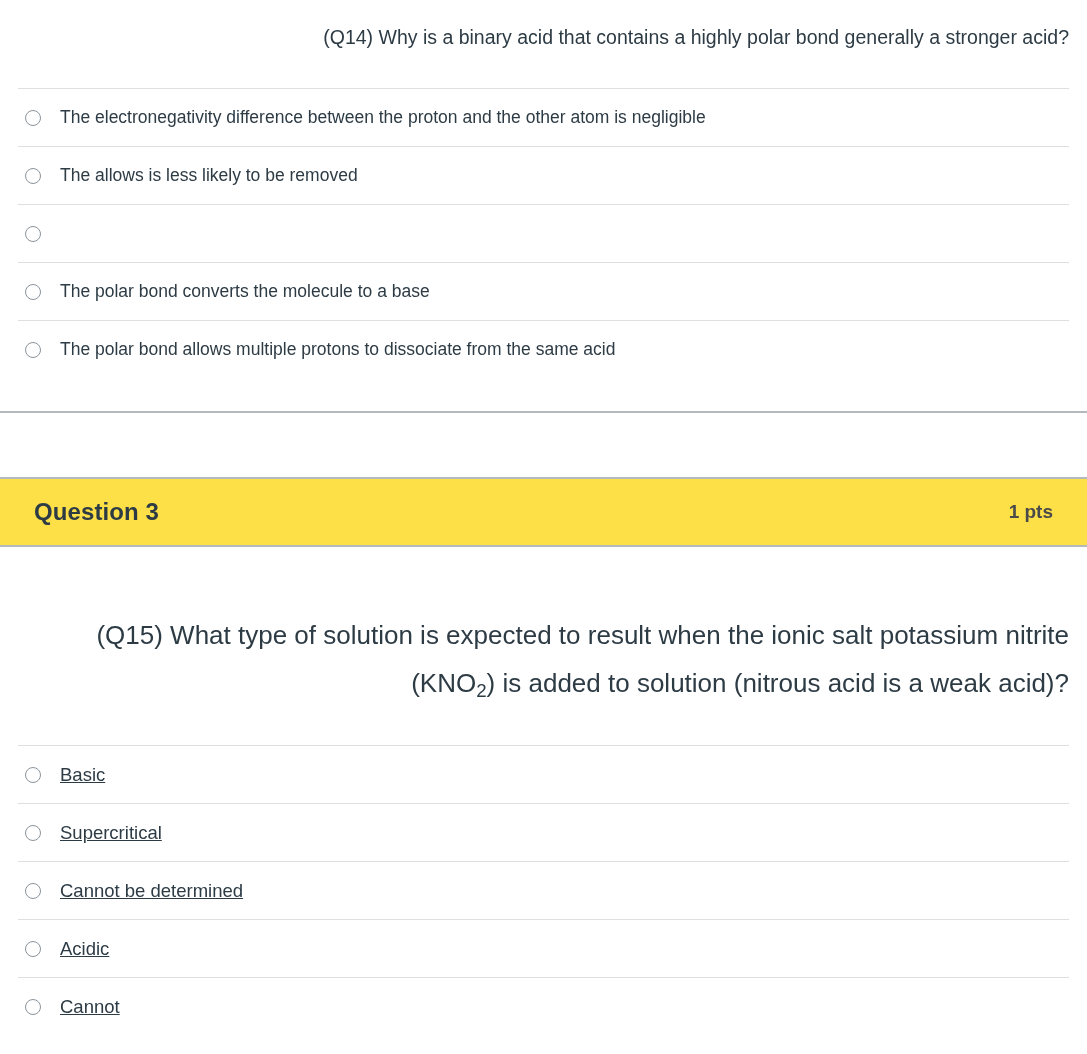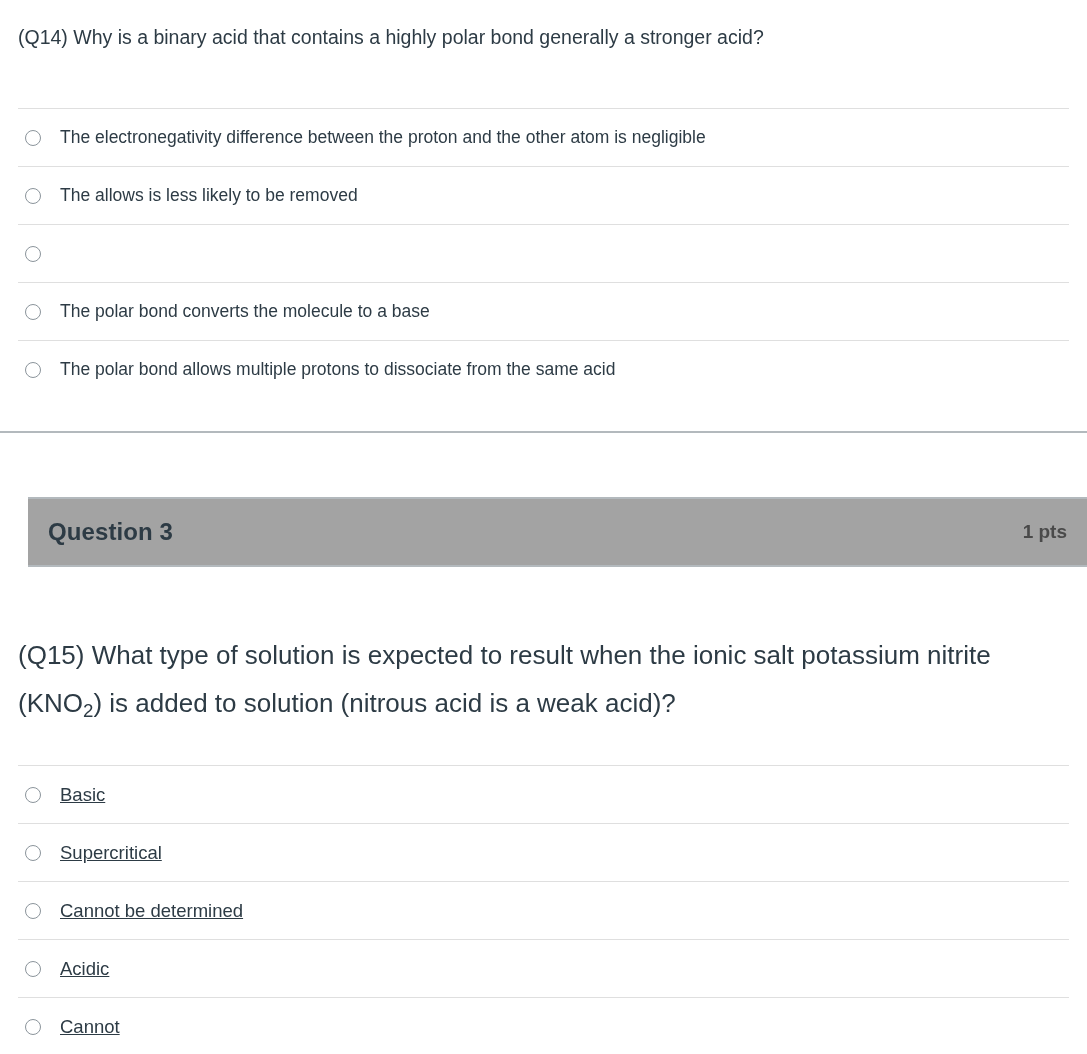--- a/index.html
+++ b/index.html
@@ -13,20 +13,21 @@
     font-family: "Liberation Sans", sans-serif;
     color: #2d3b45;
     overflow: hidden;
   }
 
   .quiz-page {
     width: 1087px;
     height: 1054px;
     position: relative;
     box-sizing: border-box;
+    text-align: right;
   }
 
   
   .question-stem {
     font-size: 19.5px;
     line-height: 1.55;
     color: #2d3b45;
     padding: 22px 18px 0 18px;
     font-weight: 400;
   }
@@ -42,21 +43,21 @@
     line-height: 0;
   }
 
   
   .answers {
     margin: 0;
     padding: 0;
     list-style: none;
   }
   .answers.q14 {
-    margin-top: 56px;
+    margin-top: 36px;
   }
   .answers.q15 {
     margin-top: 38px;
   }
 
   .answer-row {
     display: flex;
     align-items: center;
     border-top: 1px solid #dfdfdf;
     margin: 0 18px 0 18px;
@@ -99,30 +100,29 @@
     border-top: 2px solid #b3b9bd;
     margin-top: 33px;
   }
 
   .gap-after-block {
     height: 64px;
   }
 
   
   .question-header {
-    background: #a3a3a3;
+    background: #fde047;
     border-top: 2px solid #b3b9bd;
     border-bottom: 2px solid #b3b9bd;
     height: 70px;
     display: flex;
     align-items: center;
     justify-content: space-between;
-    padding: 0 20px;
-    box-sizing: border-box;
-    margin-left: 28px;
+    padding: 0 34px;
+    box-sizing: border-box;
   }
   .question-header-title {
     font-size: 24px;
     font-weight: bold;
     color: #2d3b45;
     letter-spacing: 0.1px;
   }
   .question-header-points {
     font-size: 19px;
     font-weight: bold;

